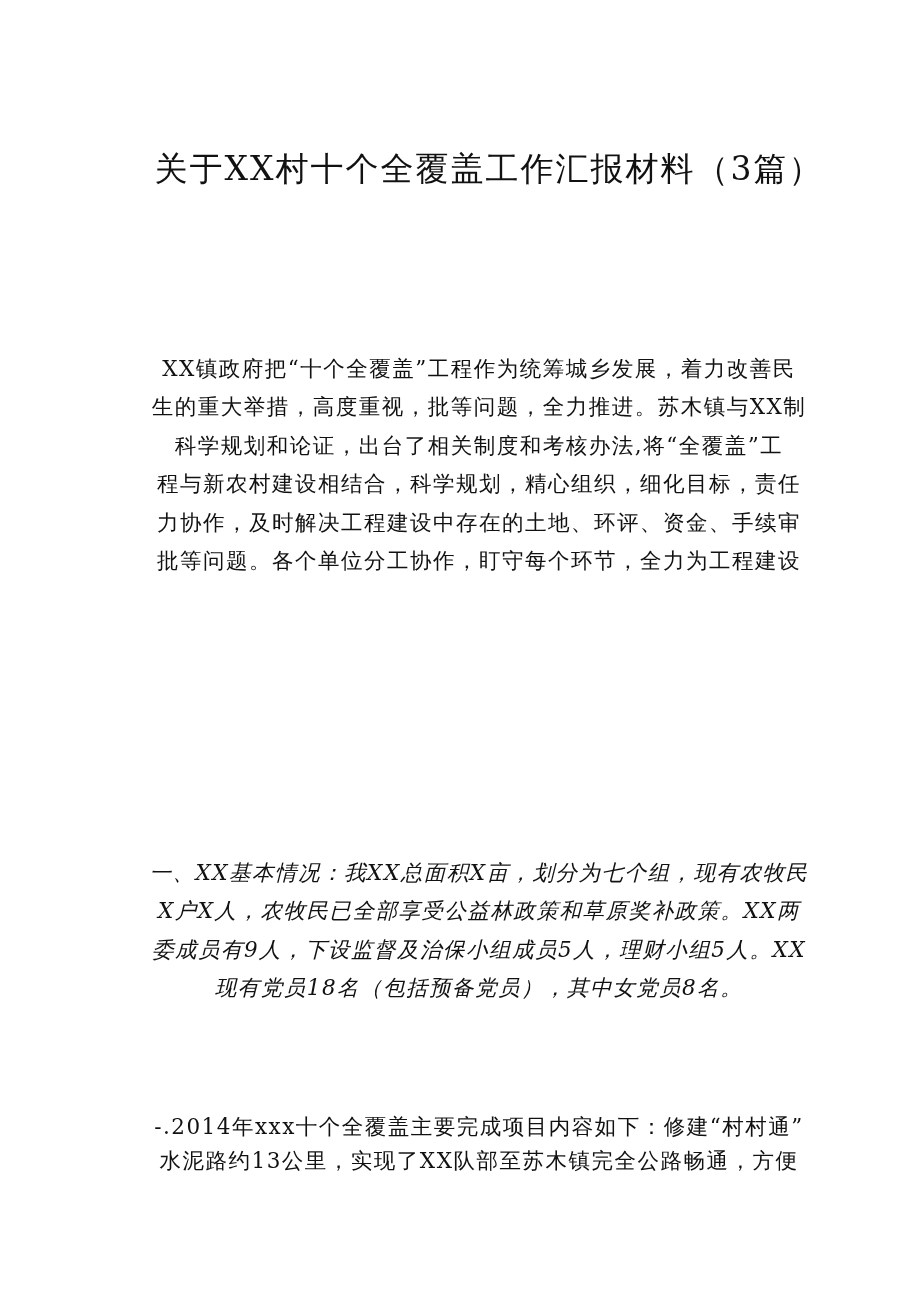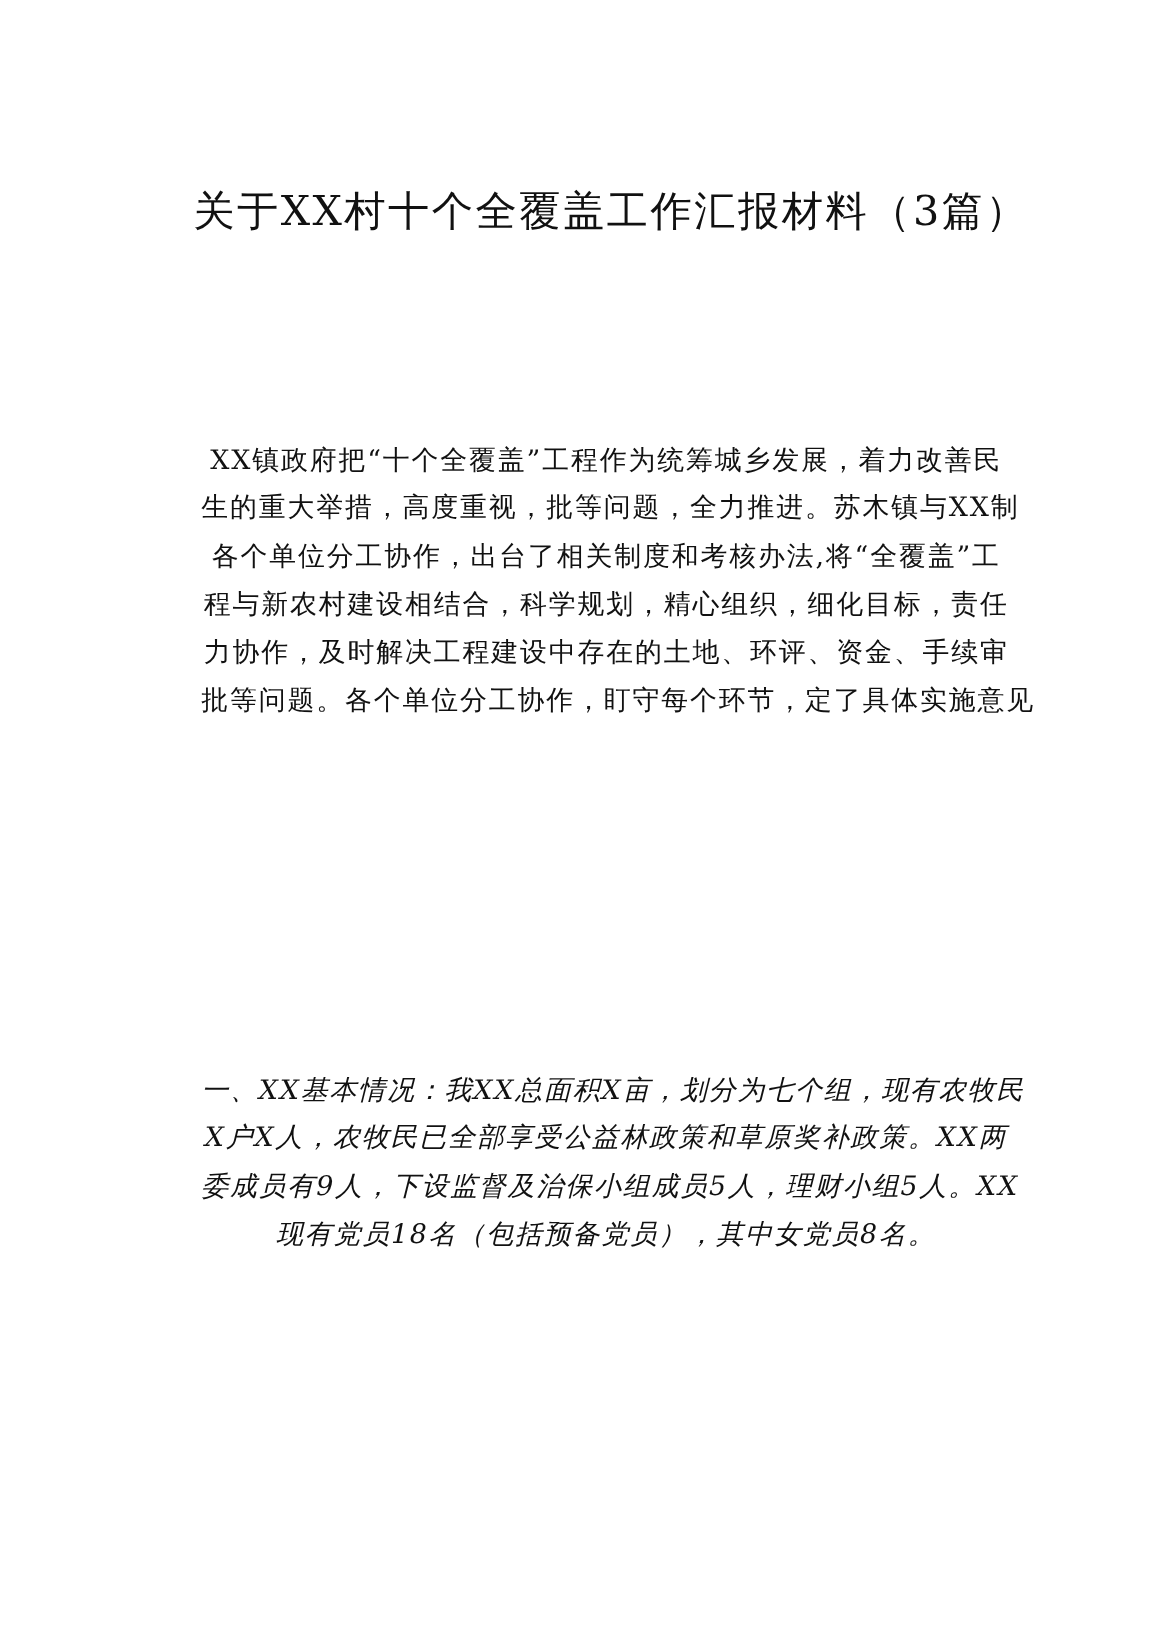--- a/index.html
+++ b/index.html
@@ -52,48 +52,51 @@
       width: 660px;
       font-size: 21.5px;
       letter-spacing: 1.5px;
       margin: 0;
     }
     .para .line {
       display: block;
       white-space: nowrap;
       height: 38.4px;
       line-height: 38.4px;
-      margin-left: 12px;
     }
     .para.tight .line {
       height: 34px;
       line-height: 34px;
     }
     .p1 { top: 350px; }
     .p2 { top: 854px; font-style: italic; }
     .p3 { top: 1110px; }
   </style>
 </head>
 <body>
 
 <div class="page">
 
   <h1 class="title">关于XX村十个全覆盖工作汇报材料（3篇）</h1>
 
 
   <p class="para p1">
     <span class="line">XX镇政府把“十个全覆盖”工程作为统筹城乡发展，着力改善民</span>
     <span class="line">生的重大举措，高度重视，批等问题，全力推进。苏木镇与XX制</span>
-    <span class="line">各个单位分工协作，出台了相关制度和考核办法,将“全覆盖”工</span>
+    <span class="line">科学规划和论证，出台了相关制度和考核办法,将“全覆盖”工</span>
     <span class="line">程与新农村建设相结合，科学规划，精心组织，细化目标，责任</span>
     <span class="line">力协作，及时解决工程建设中存在的土地、环评、资金、手续审</span>
-    <span class="line">批等问题。各个单位分工协作，盯守每个环节，定了具体实施意见</span>
+    <span class="line">批等问题。各个单位分工协作，盯守每个环节，全力为工程建设</span>
   </p>
 
   <p class="para p2">
     <span class="line">一、XX基本情况：我XX总面积X亩，划分为七个组，现有农牧民</span>
     <span class="line">X户X人，农牧民已全部享受公益林政策和草原奖补政策。XX两</span>
     <span class="line">委成员有9人，下设监督及治保小组成员5人，理财小组5人。XX</span>
     <span class="line">现有党员18名（包括预备党员），其中女党员8名。</span>
   </p>
 
+  <p class="para tight p3">
+    <span class="line">-.2014年xxx十个全覆盖主要完成项目内容如下：修建“村村通”</span>
+    <span class="line">水泥路约13公里，实现了XX队部至苏木镇完全公路畅通，方便</span>
+  </p>
 
 </div>
 
 </body></html>

